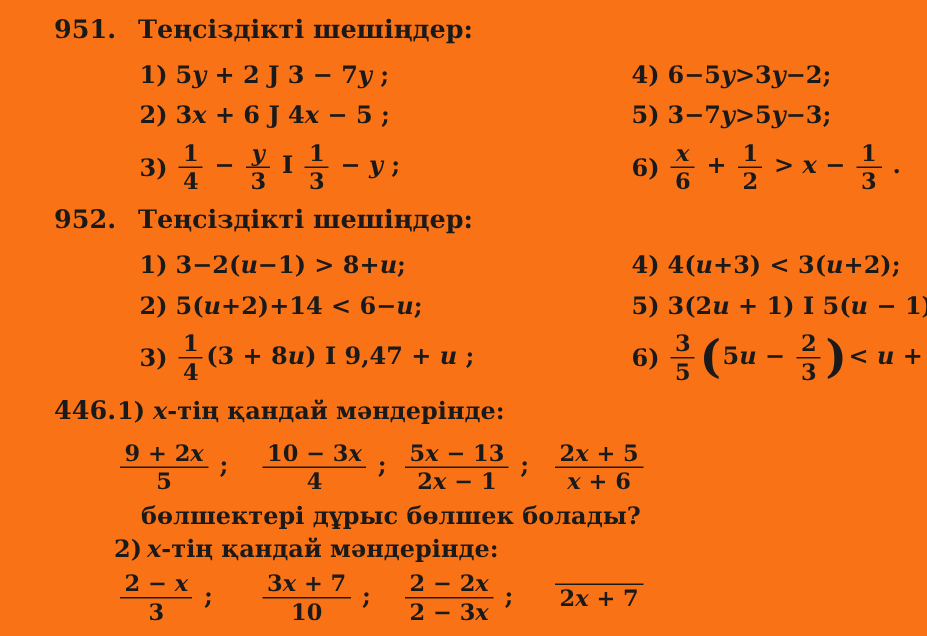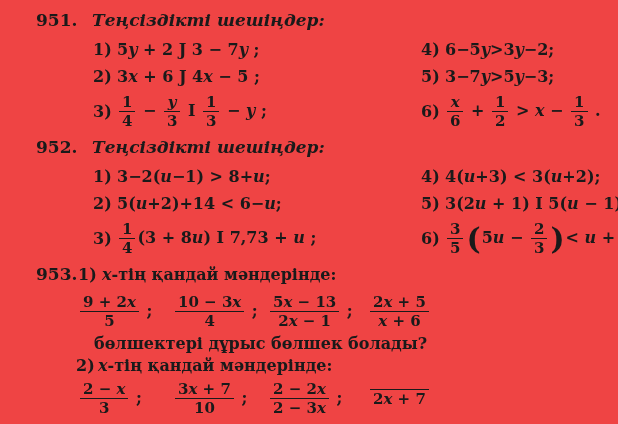--- a/index.html
+++ b/index.html
@@ -2,30 +2,30 @@
 <html><head>
 <meta charset="utf-8">
 <style>
   html, body { margin: 0; padding: 0; background: #ffffff; }
   .page {
     position: relative;
     width: 618px; height: 424px;
     box-sizing: border-box;
     padding: 10px 6px 0 36px;
     overflow: hidden;
-    background: #ef4444;
+    background: #f97316;
     color: #1a1a1a;
     font-family: "DejaVu Serif", "Liberation Serif", serif;
     font-weight: bold;
     font-size: 16px;
     line-height: 1.25;
   }
   .phead { display: flex; align-items: baseline; height: 26px; }
   .pnum { display: inline-block; width: 56px; font-size: 17px; flex: 0 0 auto; }
-  .ptitle { font-size: 17px; font-style: italic; }
+  .ptitle { font-size: 17px; }
   .items { margin-left: 57px; display: grid; grid-template-columns: 328px auto; }
   .item { display: flex; align-items: center; min-height: 25px; padding: 1px 0; }
   .ilabel { display: inline-block; min-width: 24px; flex: 0 0 auto; }
   .imath { white-space: nowrap; }
   .problem { margin-bottom: 4px; }
 
   
   .rm { font-style: normal; }
   .vr { font-style: italic; }
   .frac { display: inline-block; vertical-align: middle; text-align: center; margin: 2px 2px; }
@@ -95,32 +95,32 @@
       <div class="item">
         <span class="ilabel">2)</span>
         <span class="imath"><span class="rm">5(</span><span class="vr">u</span><span class="rm">+2)+14 &lt; 6−</span><span class="vr">u</span><span class="rm">;</span></span>
       </div>
       <div class="item">
         <span class="ilabel">5)</span>
         <span class="imath"><span class="rm">3(2</span><span class="vr">u</span><span class="rm"> + 1) І 5(</span><span class="vr">u</span><span class="rm"> − 1);</span></span>
       </div>
       <div class="item">
         <span class="ilabel">3)</span>
-        <span class="imath"><span class="frac"><span class="num"><span class="rm">1</span></span><span class="den"><span class="rm">4</span></span></span><span class="rm">(3 + 8</span><span class="vr">u</span><span class="rm">) І 7,73 + </span><span class="vr">u</span><span class="rm"> ;</span></span>
+        <span class="imath"><span class="frac"><span class="num"><span class="rm">1</span></span><span class="den"><span class="rm">4</span></span></span><span class="rm">(3 + 8</span><span class="vr">u</span><span class="rm">) І 9,47 + </span><span class="vr">u</span><span class="rm"> ;</span></span>
       </div>
       <div class="item">
         <span class="ilabel">6)</span>
         <span class="imath"><span class="frac"><span class="num"><span class="rm">3</span></span><span class="den"><span class="rm">5</span></span></span><span class="bigp">(</span><span class="rm">5</span><span class="vr">u</span><span class="rm"> − </span><span class="frac"><span class="num"><span class="rm">2</span></span><span class="den"><span class="rm">3</span></span></span><span class="bigp">)</span><span class="rm">&lt; </span><span class="vr">u</span><span class="rm"> + 7,6 .</span></span>
       </div>
     </div>
   </section>
 
   <section class="problem p953">
     <div class="phead">
-      <span class="pnum">953.</span>
+      <span class="pnum">446.</span>
       <span class="ilabel">1)</span>
       <span class="imath"><span class="vr">x</span><span class="rm">-тің қандай мәндерінде:</span></span>
     </div>
     <div class="fracrow">
       <span class="imath"><span class="frac"><span class="num"><span class="rm">9 + 2</span><span class="vr">x</span></span><span class="den"><span class="rm">5</span></span></span><span class="rm"> ;</span></span>
       <span class="imath"><span class="frac"><span class="num"><span class="rm">10 − 3</span><span class="vr">x</span></span><span class="den"><span class="rm">4</span></span></span><span class="rm"> ;</span></span>
       <span class="imath"><span class="frac"><span class="num"><span class="rm">5</span><span class="vr">x</span><span class="rm"> − 13</span></span><span class="den"><span class="rm">2</span><span class="vr">x</span><span class="rm"> − 1</span></span></span><span class="rm"> ;</span></span>
       <span class="imath"><span class="frac"><span class="num"><span class="rm">2</span><span class="vr">x</span><span class="rm"> + 5</span></span><span class="den"><span class="vr">x</span><span class="rm"> + 6</span></span></span></span>
     </div>
     <div class="qline">бөлшектері дұрыс бөлшек болады?</div>

